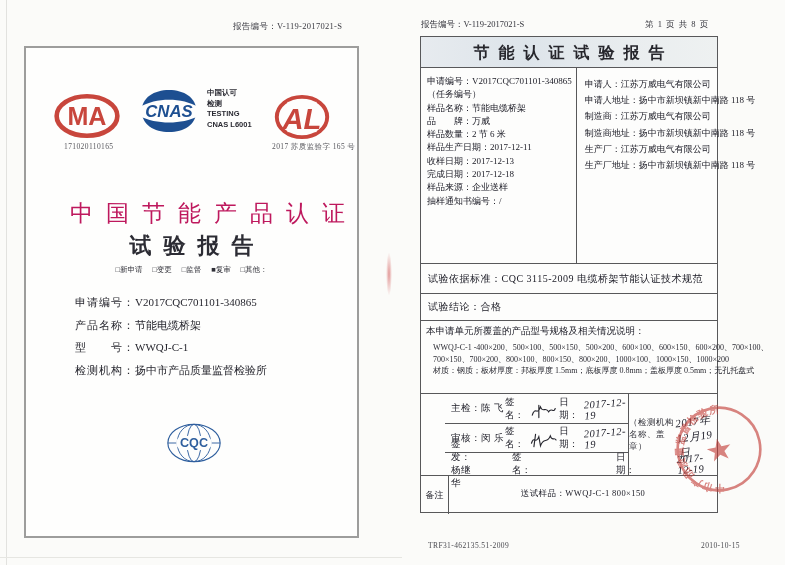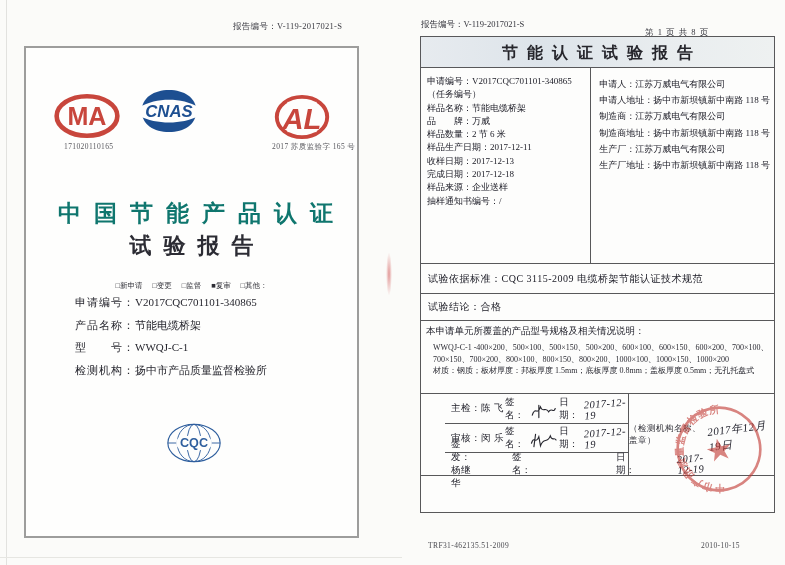--- a/index.html
+++ b/index.html
@@ -13,39 +13,39 @@
 
   
   .lp-report-no{position:absolute;left:233px;top:21px;font-size:8.5px;color:#3a3a42;letter-spacing:.3px;}
   .left-box{
     position:absolute;left:24px;top:46px;width:335px;height:492px;
     border:2px solid #9d9d9c;background:#fefefd;box-sizing:border-box;
   }
   .logo{position:absolute;}
   .logo-caption{position:absolute;font-size:7.5px;color:#58585e;letter-spacing:.4px;}
   .cnas-caption{position:absolute;left:181px;top:40px;font-size:7.5px;font-weight:bold;color:#2b2b33;line-height:10.5px;font-family:"Liberation Sans",sans-serif;}
-  .lp-title1{position:absolute;left:4px;top:150px;width:100%;text-align:center;
-    font-size:23px;font-weight:700;letter-spacing:13px;color:#0f766e;text-indent:13px;}
+  .lp-title1{position:absolute;left:16px;top:150px;width:100%;text-align:center;
+    font-size:23px;font-weight:400;letter-spacing:13px;color:#be185d;text-indent:13px;}
   .lp-title2{position:absolute;left:0;top:183px;width:100%;text-align:center;
     font-size:22px;font-weight:600;letter-spacing:12px;color:#2c2c34;text-indent:12px;}
-  .lp-checks{position:absolute;left:0;top:217px;width:100%;text-align:center;font-size:7.5px;color:#2e2e36;margin-top:16px;}
+  .lp-checks{position:absolute;left:0;top:217px;width:100%;text-align:center;font-size:7.5px;color:#2e2e36;}
   .lp-checks span{margin:0 4px;}
   .lp-fields{position:absolute;left:49px;top:243px;font-size:11px;line-height:22.5px;color:#26262e;}
   .lp-fields .lf-label{letter-spacing:1px;}
   .cqc-wrap{position:absolute;left:140px;top:374px;}
 
   
   .smudge{position:absolute;left:386px;top:252px;width:6px;height:44px;border-radius:50%;
     background:radial-gradient(ellipse at center,rgba(205,70,70,.55),rgba(205,70,70,0) 70%);}
 
   
   .rp-report-no{position:absolute;left:421px;top:19px;font-size:8.5px;color:#34343c;}
-  .rp-page-info{position:absolute;left:645px;top:27px;font-size:8.5px;color:#34343c;letter-spacing:1px;}
+  .rp-page-info{position:absolute;left:645px;top:19px;font-size:8.5px;color:#34343c;letter-spacing:1px;}
   .rtable{
-    position:absolute;left:420px;top:36px;width:355px;height:477px;
+    position:absolute;left:420px;top:36px;width:298px;height:477px;
     border:1px solid #58585a;box-sizing:border-box;background:#fdfdfc;font-size:9px;
   }
   .rrow{box-sizing:border-box;border-bottom:1px solid #58585a;position:relative;}
   .r-title{height:31px;line-height:31px;text-align:center;font-size:16px;font-weight:bold;
     letter-spacing:9px;text-indent:9px;color:#26262c;
     background:linear-gradient(90deg,#e7ebef 0%,#dde4ea 35%,#e9edef 70%,#eef1f1 100%);}
   .r-info{height:196px;display:flex;}
   .r-info-left{width:172px;box-sizing:border-box;border-right:1px solid #58585a;
     padding:7px 4px 0 6px;line-height:13.3px;}
   .r-info-right{flex:1;padding:8px 4px 0 8px;line-height:16.2px;}
@@ -93,20 +93,26 @@
     <rect x="22" y="16" width="56" height="40" fill="#fefefd"></rect>
     <text x="50" y="50" text-anchor="middle" font-family="Liberation Sans, sans-serif" font-size="38" font-weight="bold" fill="#c8463c">MA</text>
   </svg>
   <div class="logo-caption" style="left:38px;top:94px;">171020110165</div>
 
   <svg class="logo" style="left:112px;top:38px;" width="62" height="50" viewBox="0 0 100 80">
     <path d="M6,40 C6,18 26,6 50,6 C74,6 94,18 94,40 C94,62 74,74 50,74 C26,74 6,62 6,40 Z" fill="#1d4f91"></path>
     <path d="M2,34 C30,18 70,18 98,34 L98,48 C70,62 30,62 2,48 Z" fill="#fefefd"></path>
     <text x="50" y="50" text-anchor="middle" font-family="Liberation Sans, sans-serif" font-size="27" font-weight="bold" font-style="italic" fill="#1d4f91">CNAS</text>
   </svg>
+  <div class="cnas-caption lines">
+      <span>中国认可</span>
+      <span>检测</span>
+      <span>TESTING</span>
+      <span>CNAS L6001</span>
+    </div>
 
   <svg class="logo" style="left:248px;top:46px;" width="56" height="46" viewBox="0 0 100 82">
     <ellipse cx="50" cy="41" rx="45" ry="36" fill="none" stroke="#c8463c" stroke-width="7"></ellipse>
     <rect x="24" y="14" width="52" height="54" fill="#fefefd"></rect>
     <text x="50" y="62" text-anchor="middle" font-family="Liberation Sans, sans-serif" font-size="52" font-weight="bold" font-style="italic" fill="#c8463c">AL</text>
   </svg>
   <div class="logo-caption" style="left:246px;top:94px;">2017 苏质监验字 165 号</div>
 
   <div class="lp-title1">中国节能产品认证</div>
   <div class="lp-title2">试验报告</div>
@@ -214,20 +220,24 @@
         <span class="hand">2017-12-19</span>
       </div>
     </div>
 
     <div class="sign-right">
       <span class="stamp-caption">（检测机构名称、盖章）</span>
       <span class="hand stamp-hand-date">2017年12月19日</span>
     </div>
   </div>
 
+  <div class="rrow r-remark">
+    <div class="remark-label">备注</div>
+    <div class="remark-value">送试样品：WWQJ-C-1 800×150</div>
+  </div>
 </div>
 
 <svg class="seal" viewBox="0 0 120 120">
   <circle cx="60" cy="60" r="55" fill="none" stroke="#c23b35" stroke-width="3.5"></circle>
   <defs>
     <path id="sealArc" d="M60,108 A48,48 0 1,1 60.01,108" fill="none"></path>
   </defs>
   <text font-size="13.5" fill="#c23b35" font-weight="bold" letter-spacing="1">
     <textPath href="#sealArc" startOffset="25%" text-anchor="middle">扬中市产品质量监督检验所</textPath>
   </text>

